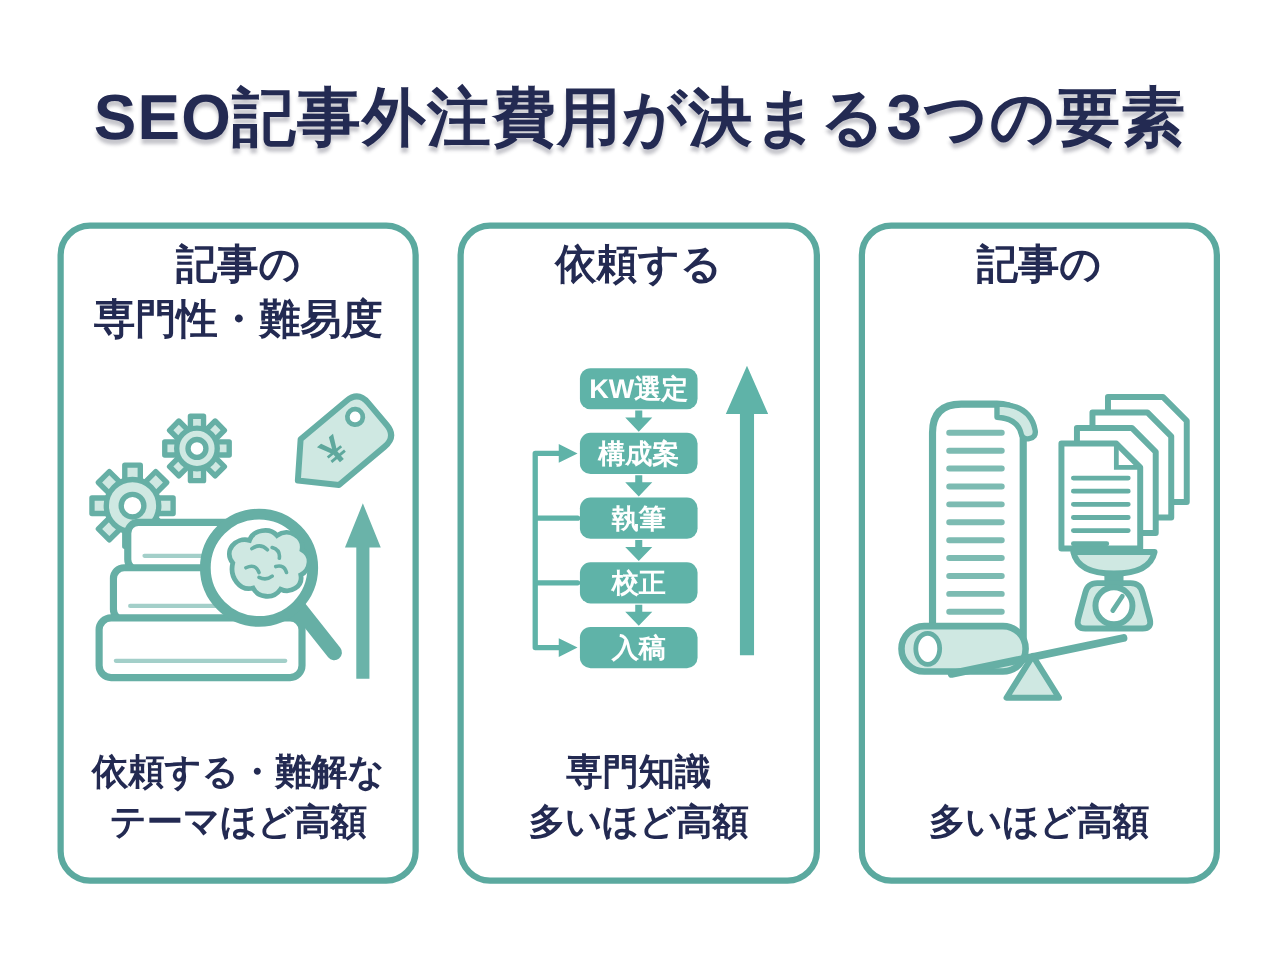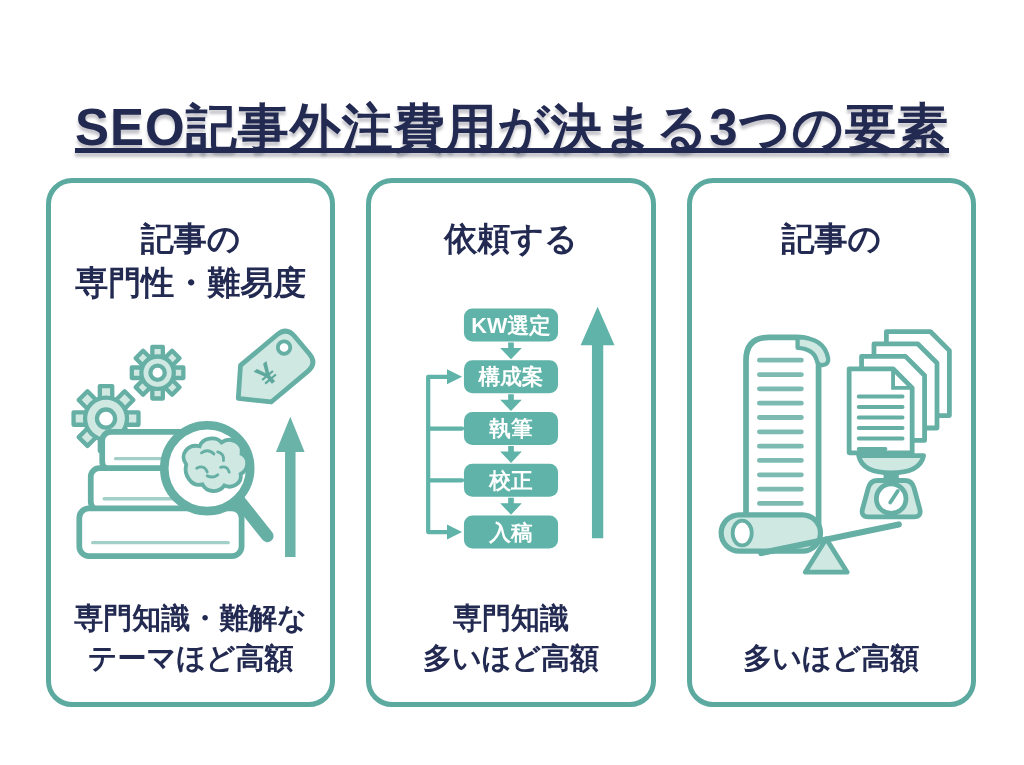--- a/index.html
+++ b/index.html
@@ -3,35 +3,34 @@
 <meta charset="utf-8">
 <style>
   html,body{margin:0;padding:0;}
   body{
     width:1024px;height:765px;background:#ffffff;
     font-family:"Liberation Sans","DejaVu Sans",sans-serif;
     -webkit-font-smoothing:antialiased;
   }
   .page{position:relative;width:1024px;height:765px;background:#ffffff;overflow:hidden;}
   .title{
-    margin:0;padding-top:100px;text-align:center;
+    margin:0;padding-top:66px;text-align:center;
     font-size:51px;font-weight:900;letter-spacing:1px;
     color:#232a52;line-height:1.1;
     text-shadow:0 4px 3px rgba(70,70,90,.32);
-    text-decoration:underline;
   }
   .cards{
     position:absolute;left:46px;right:48px;top:178px;bottom:58px;
     display:flex;gap:31px;
   }
   .card{
     flex:1;box-sizing:border-box;background:#ffffff;
     border:5px solid #5ba99f;border-radius:26px;
     display:flex;flex-direction:column;align-items:center;
-    padding:32px 4px 22px;
+    padding:4px 4px 22px;
   }
   .card-heading{
     margin:2px 0 0;text-align:center;
     font-size:33px;font-weight:800;line-height:1.32;color:#232a52;
   }
   .card-heading span{display:block;}
   .icon-area{
     flex:1;width:100%;display:flex;align-items:center;justify-content:center;
   }
   .caption{
@@ -112,21 +111,21 @@
 
           <g>
             <path d="M184,182 L215,221" stroke="#66afa5" stroke-width="13" stroke-linecap="round"></path>
             <circle cx="152" cy="150" r="45" fill="#ffffff" stroke="#66afa5" stroke-width="9"></circle>
             <path d="M130,146 c-8,-10 2,-22 14,-19 c3,-9 17,-11 23,-4 c10,-7 23,1 21,12 c9,5 7,17 -1,21 c2,10 -9,16 -17,12 c-6,9 -19,7 -23,-1 c-11,3 -20,-9 -17,-21 z" fill="#cfe8e2" stroke="#66afa5" stroke-width="4"></path>
             <path d="M146,134 q7,-5 13,1 M141,150 q8,-4 11,4 M163,133 q7,2 6,9 M166,149 q7,-2 9,5 M152,158 q6,3 11,-1" fill="none" stroke="#66afa5" stroke-width="3" stroke-linecap="round"></path>
           </g>
         </svg>
       </div>
       <p class="caption">
-        <span>専門知識・難解な</span>
+        <span>依頼する・難解な</span>
         <span>テーマほど高額</span>
       </p>
     </section>
 
     <section class="card">
       <h2 class="card-heading">
         <span>依頼する</span>
       </h2>
       <div class="icon-area">
         <svg width="260" height="256" viewBox="0 0 276 272">

